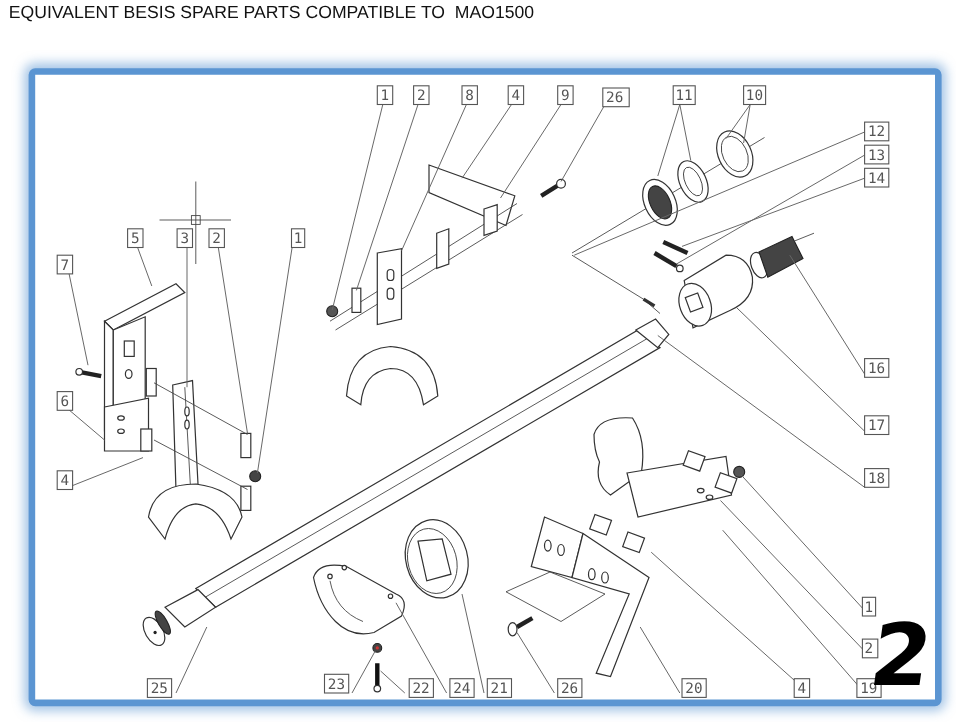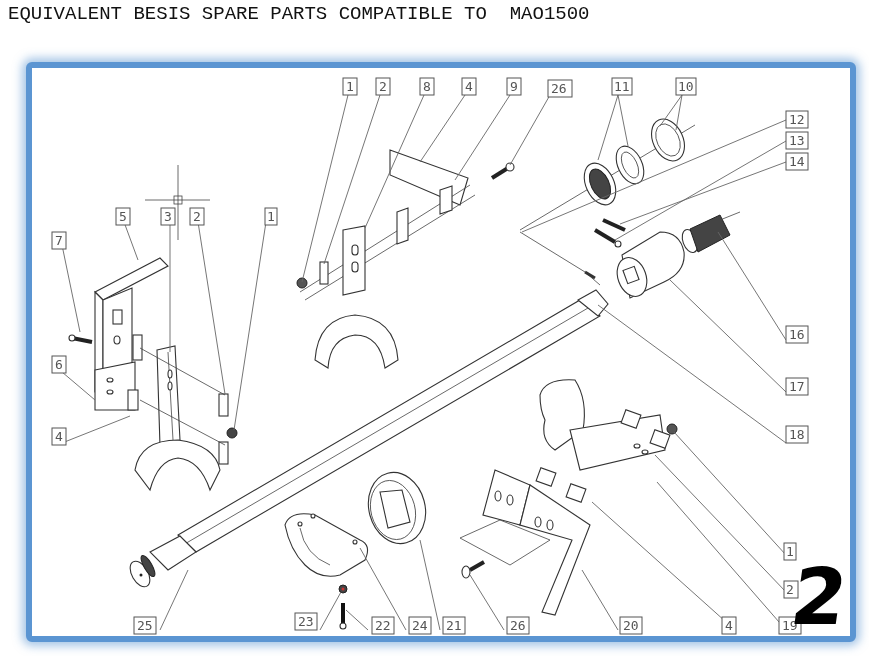--- a/index.html
+++ b/index.html
@@ -1,17 +1,17 @@
 <!DOCTYPE html>
 <html><head>
 <meta charset="utf-8">
 <style>
   html,body{margin:0;padding:0;background:#ffffff;}
   body{width:869px;height:656px;position:relative;overflow:hidden;font-family:"Liberation Sans",sans-serif;}
-  .title{position:absolute;left:8px;top:3px;font-size:19px;color:#111;letter-spacing:0px;white-space:pre;font-family:Liberation Mono, monospace;}
+  .title{position:absolute;left:8px;top:3px;font-size:16px;color:#111;letter-spacing:0px;white-space:pre;font-family:Liberation Sans, sans-serif;}
   .frame{position:absolute;left:26px;top:62px;width:830px;height:580px;border:6px solid #5b95d2;border-radius:6px;box-shadow:0 0 10px 4px rgba(91,149,210,0.55);background:#fff;box-sizing:border-box;}
   svg.diagram{position:absolute;left:0;top:0;width:869px;height:656px;}
   .callout-box{fill:#fff;stroke:#555;stroke-width:1;}
   .callout-text{font-family:"DejaVu Sans Mono",monospace;font-size:13px;fill:#555;}
   .leader{stroke:#666;stroke-width:0.9;fill:none;}
   .part{stroke:#333;stroke-width:1.1;fill:#fff;}
   .part-dark{stroke:#222;stroke-width:1;fill:#444;}
   .thin{stroke:#444;stroke-width:0.8;fill:none;}
   .big-num{position:absolute;left:792px;top:558px;font-family:"DejaVu Sans",sans-serif;font-weight:bold;font-size:78px;color:#000;transform:skewX(-8deg);line-height:1;}
 </style>

